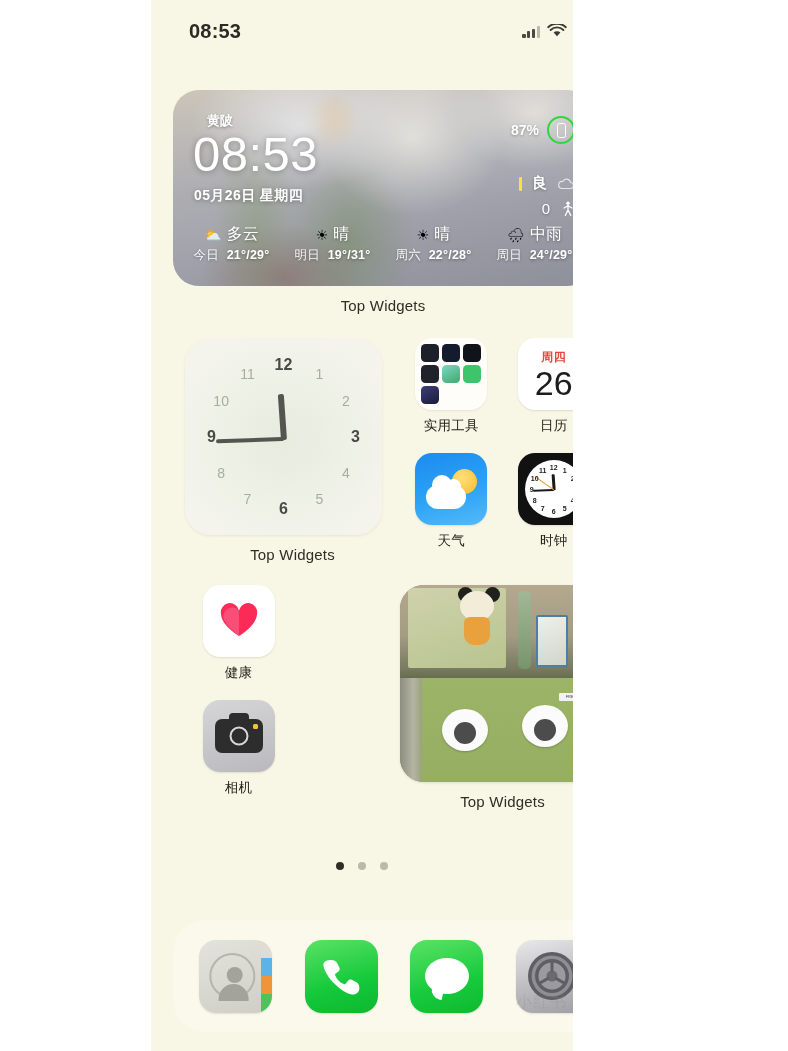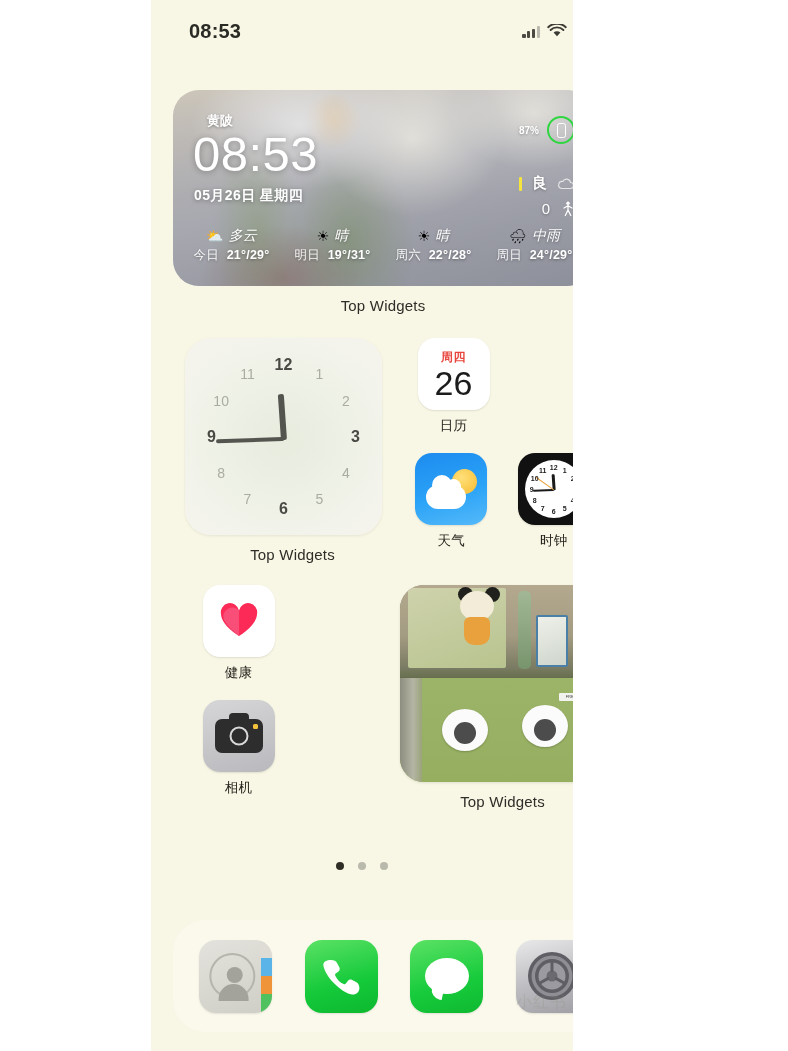--- a/index.html
+++ b/index.html
@@ -83,21 +83,21 @@
   }
   .w-date {
     position: absolute; left: 21px; top: 97px;
     font-size: 14px; font-weight: 600; color: #ffffff;
     letter-spacing: 0.4px; text-shadow: 0 1px 4px rgba(0,0,0,0.35);
   }
   .w-batt {
     position: absolute; right: 18px; top: 26px;
     display: flex; align-items: center; gap: 8px;
   }
-  .w-batt-pct { font-size: 10px; color: #fff; font-weight: 600; text-shadow: 0 1px 3px rgba(0,0,0,0.3); }
+  .w-batt-pct { font-size: 14px; color: #fff; font-weight: 600; text-shadow: 0 1px 3px rgba(0,0,0,0.3); }
   .ring {
     width: 28px; height: 28px; border-radius: 50%;
     border: 2.6px solid #2fd642; box-sizing: border-box;
     display: flex; align-items: center; justify-content: center;
   }
   .ring .phone-glyph {
     width: 9px; height: 15px; border: 1.6px solid #fff;
     border-radius: 2.4px; box-sizing: border-box;
   }
   .w-aqi {
@@ -114,21 +114,21 @@
   .steps-n { font-size: 15px; color: #fff; font-weight: 500; text-shadow: 0 1px 3px rgba(0,0,0,0.3); }
   .steps-ic { font-size: 15px; color: #fff; }
   .w-fc {
     position: absolute; left: 0; right: 0; bottom: 22px;
     display: flex; justify-content: space-around; padding: 0 8px;
     box-sizing: border-box;
   }
   .fc-col { display: flex; flex-direction: column; align-items: center; gap: 2px; }
   .fc-top { display: flex; align-items: center; gap: 5px; }
   .fc-ic { font-size: 14px; line-height: 1; }
-  .fc-cond { font-size: 14px; color: #fff; font-weight: 500; text-shadow: 0 1px 3px rgba(0,0,0,0.35); font-style: italic; }
+  .fc-cond { font-size: 16px; color: #fff; font-weight: 500; text-shadow: 0 1px 3px rgba(0,0,0,0.35); }
   .fc-bot { font-size: 12.5px; color: #fff; font-weight: 600; text-shadow: 0 1px 3px rgba(0,0,0,0.35); letter-spacing: 0.2px; }
   .fc-day { opacity: 0.92; font-weight: 500; margin-right: 4px; }
 
   .wlabel {
     text-align: center; margin-top: 11px;
     font-size: 15px; color: #2e2e28; font-weight: 500;
     letter-spacing: 0.2px;
   }
 
   
@@ -442,20 +442,32 @@
             <span class="clk-num" style="left: 36.1462px; top: 62.5px;">10</span>
             <span class="clk-num" style="left: 62.5px; top: 36.1462px;">11</span>
             <span class="hand hour" style="transform: rotate(266deg);"></span>
             <span class="hand minute" style="transform: rotate(178deg);"></span>
           </div>
         <div class="wlabel">Top Widgets</div>
       </div>
 
       <div style="width:205px;">
         <div class="row">
+          <div class="cell">
+            <div class="folder">
+              <div class="mini" style="background:#1d1f2b"></div>
+              <div class="mini" style="background:#151b2e"></div>
+              <div class="mini" style="background:#11131b"></div>
+              <div class="mini" style="background:#20222c"></div>
+              <div class="mini" style="background:linear-gradient(150deg,#7fd6c4,#3fa86e)"></div>
+              <div class="mini" style="background:#3ec46a"></div>
+              <div class="mini" style="background:linear-gradient(150deg,#3c3f7a,#191b3a)"></div>
+            </div>
+            <div class="applabel">实用工具</div>
+          </div>
 
           <div class="cell">
             <div class="icon cal">
               <div class="cal-dow">周四</div>
               <div class="cal-day">26</div>
             </div>
             <div class="applabel">日历</div>
           </div>
         </div>
 

